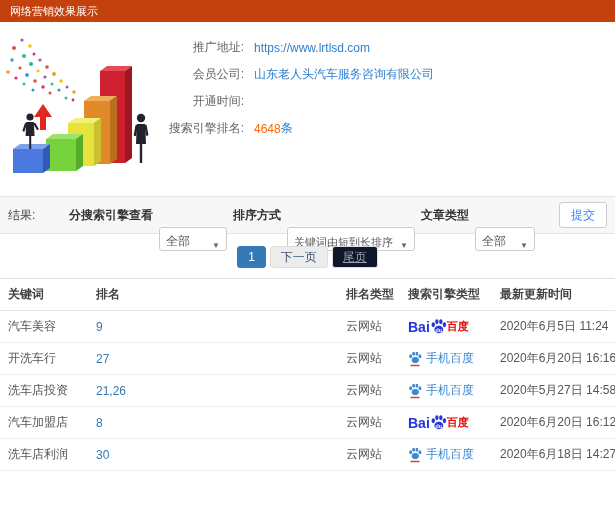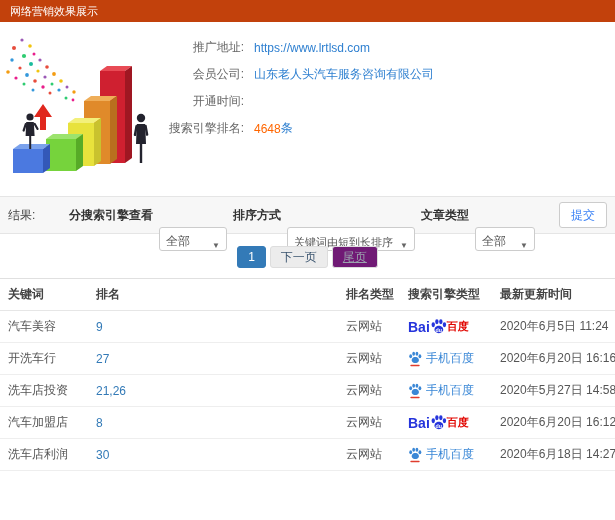--- a/index.html
+++ b/index.html
@@ -38,21 +38,21 @@
   .submit-btn{background:#fff;border:1px solid #ccc;border-radius:3px;height:26px;
     padding:0 11px;color:#3b82f6;font-size:12px;cursor:pointer;
     font-family:"Liberation Sans","DejaVu Sans",sans-serif;margin-left:18px;}
   
   .pagination{display:flex;justify-content:center;gap:4px;padding:12px 0 10px;}
   .page{display:inline-block;text-align:center;padding:3px 10px;line-height:14px;
     border:1px solid #ddd;border-radius:3px;text-decoration:none;
     color:#337ab7;cursor:pointer;}
   .page.active{background:#337ab7;border-color:#337ab7;color:#fff;}
   .page.next{background:#ececec;color:#39536e;}
-  .page.last{background:#701a75;color:#9aa3ad;text-decoration:underline;}
+  .page.last{background:#0f172a;color:#9aa3ad;text-decoration:underline;}
   
   table{width:615px;border-collapse:collapse;table-layout:fixed;
     border-top:1px solid #e0e0e0;}
   th{text-align:left;font-weight:bold;color:#444;padding:7px 4px 7px 8px;
     border-bottom:1px solid #e6e6e6;font-size:12px;}
   td{padding:7px 4px 7px 8px;border-bottom:1px solid #eee;color:#555;
     height:15px;vertical-align:middle;overflow:hidden;white-space:nowrap;}
   td.rank{color:#337ab7;cursor:pointer;}
   td.engine{padding-top:3px;padding-bottom:3px;}
   .bd-bai{color:#2534dc;font-weight:bold;font-size:14px;vertical-align:middle;}

